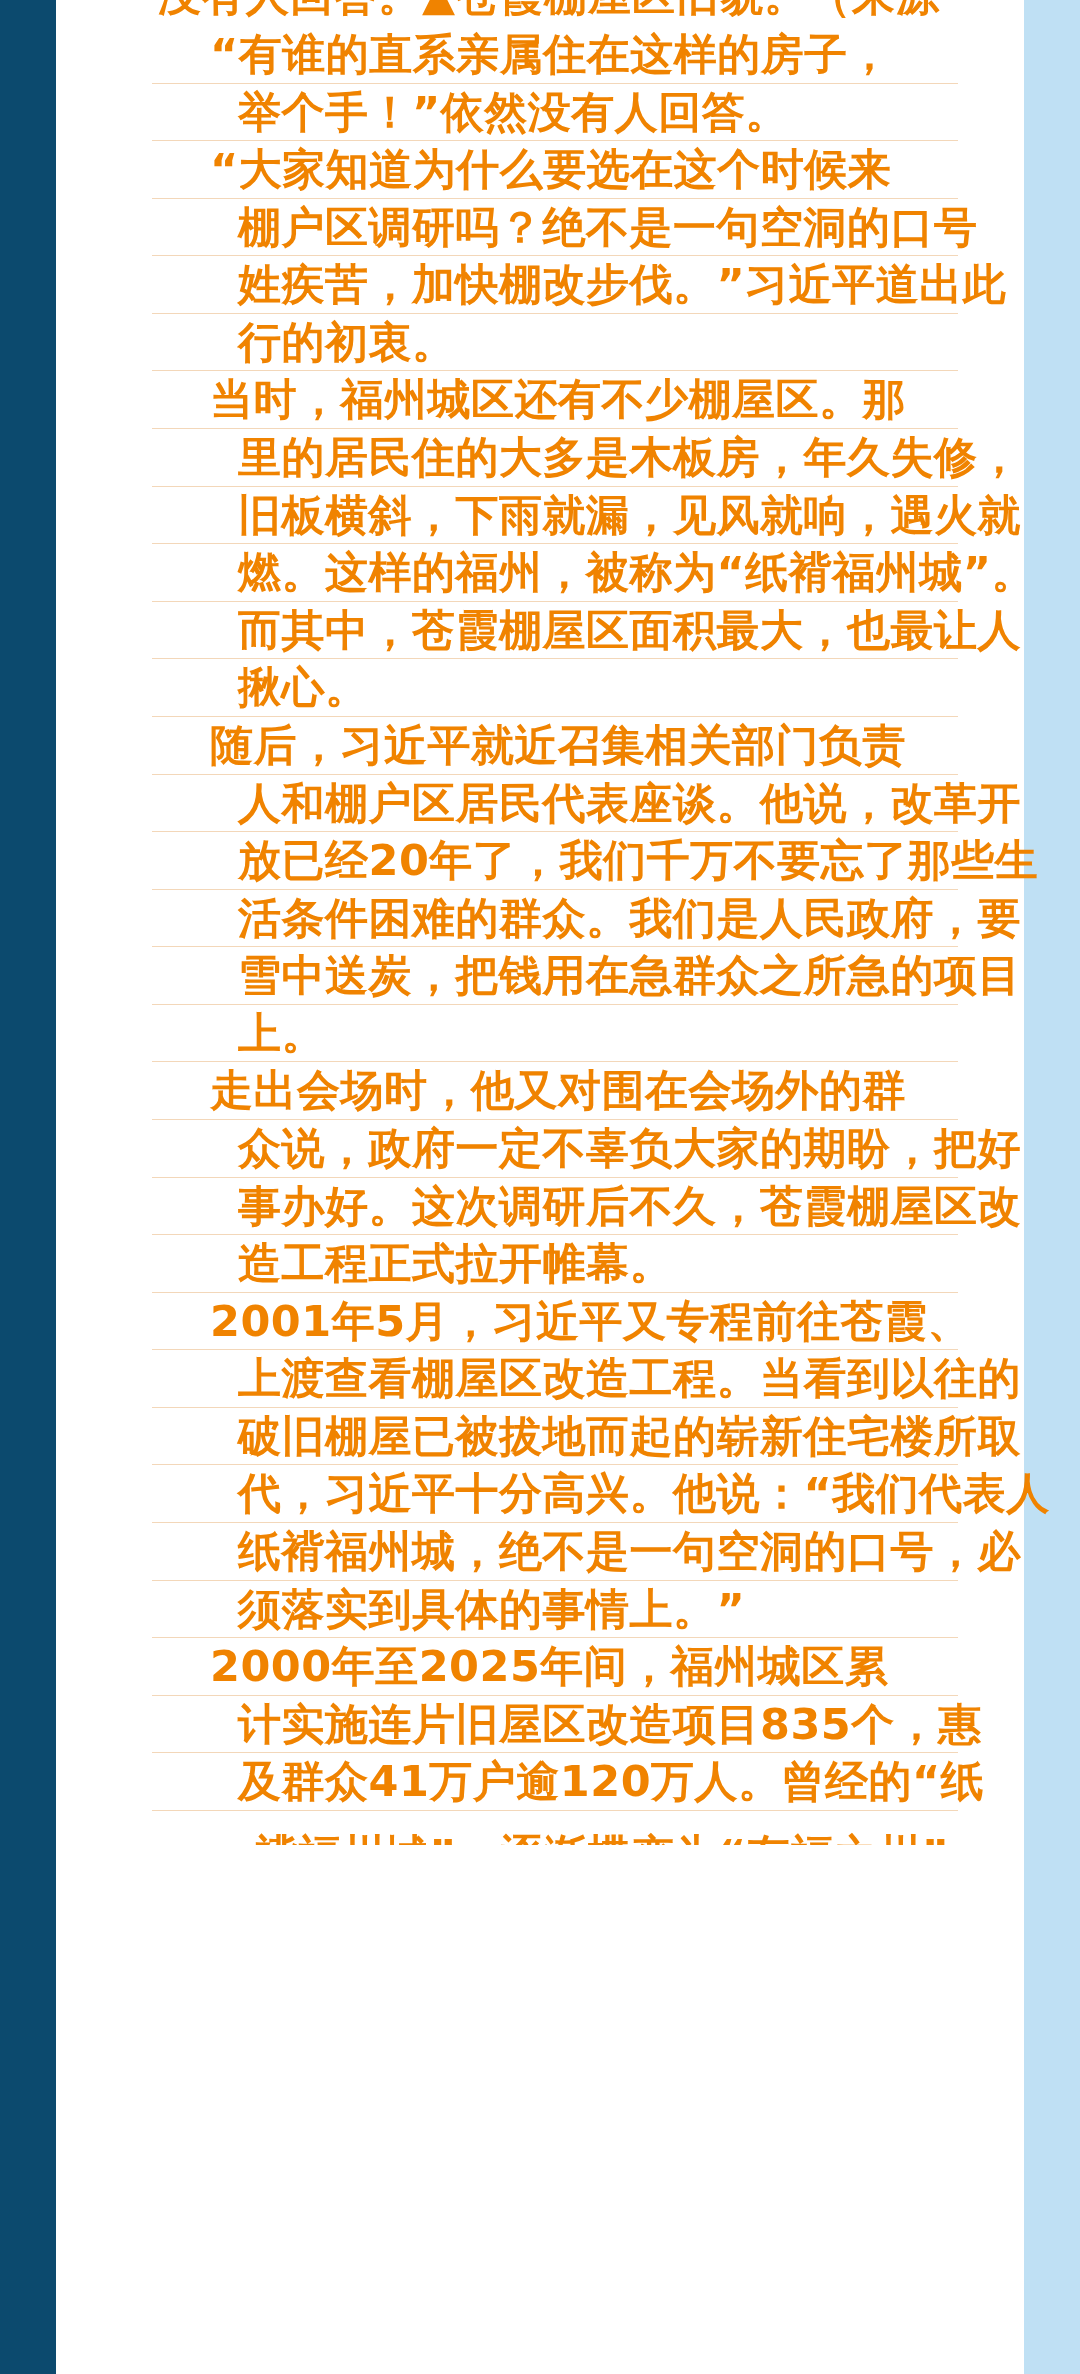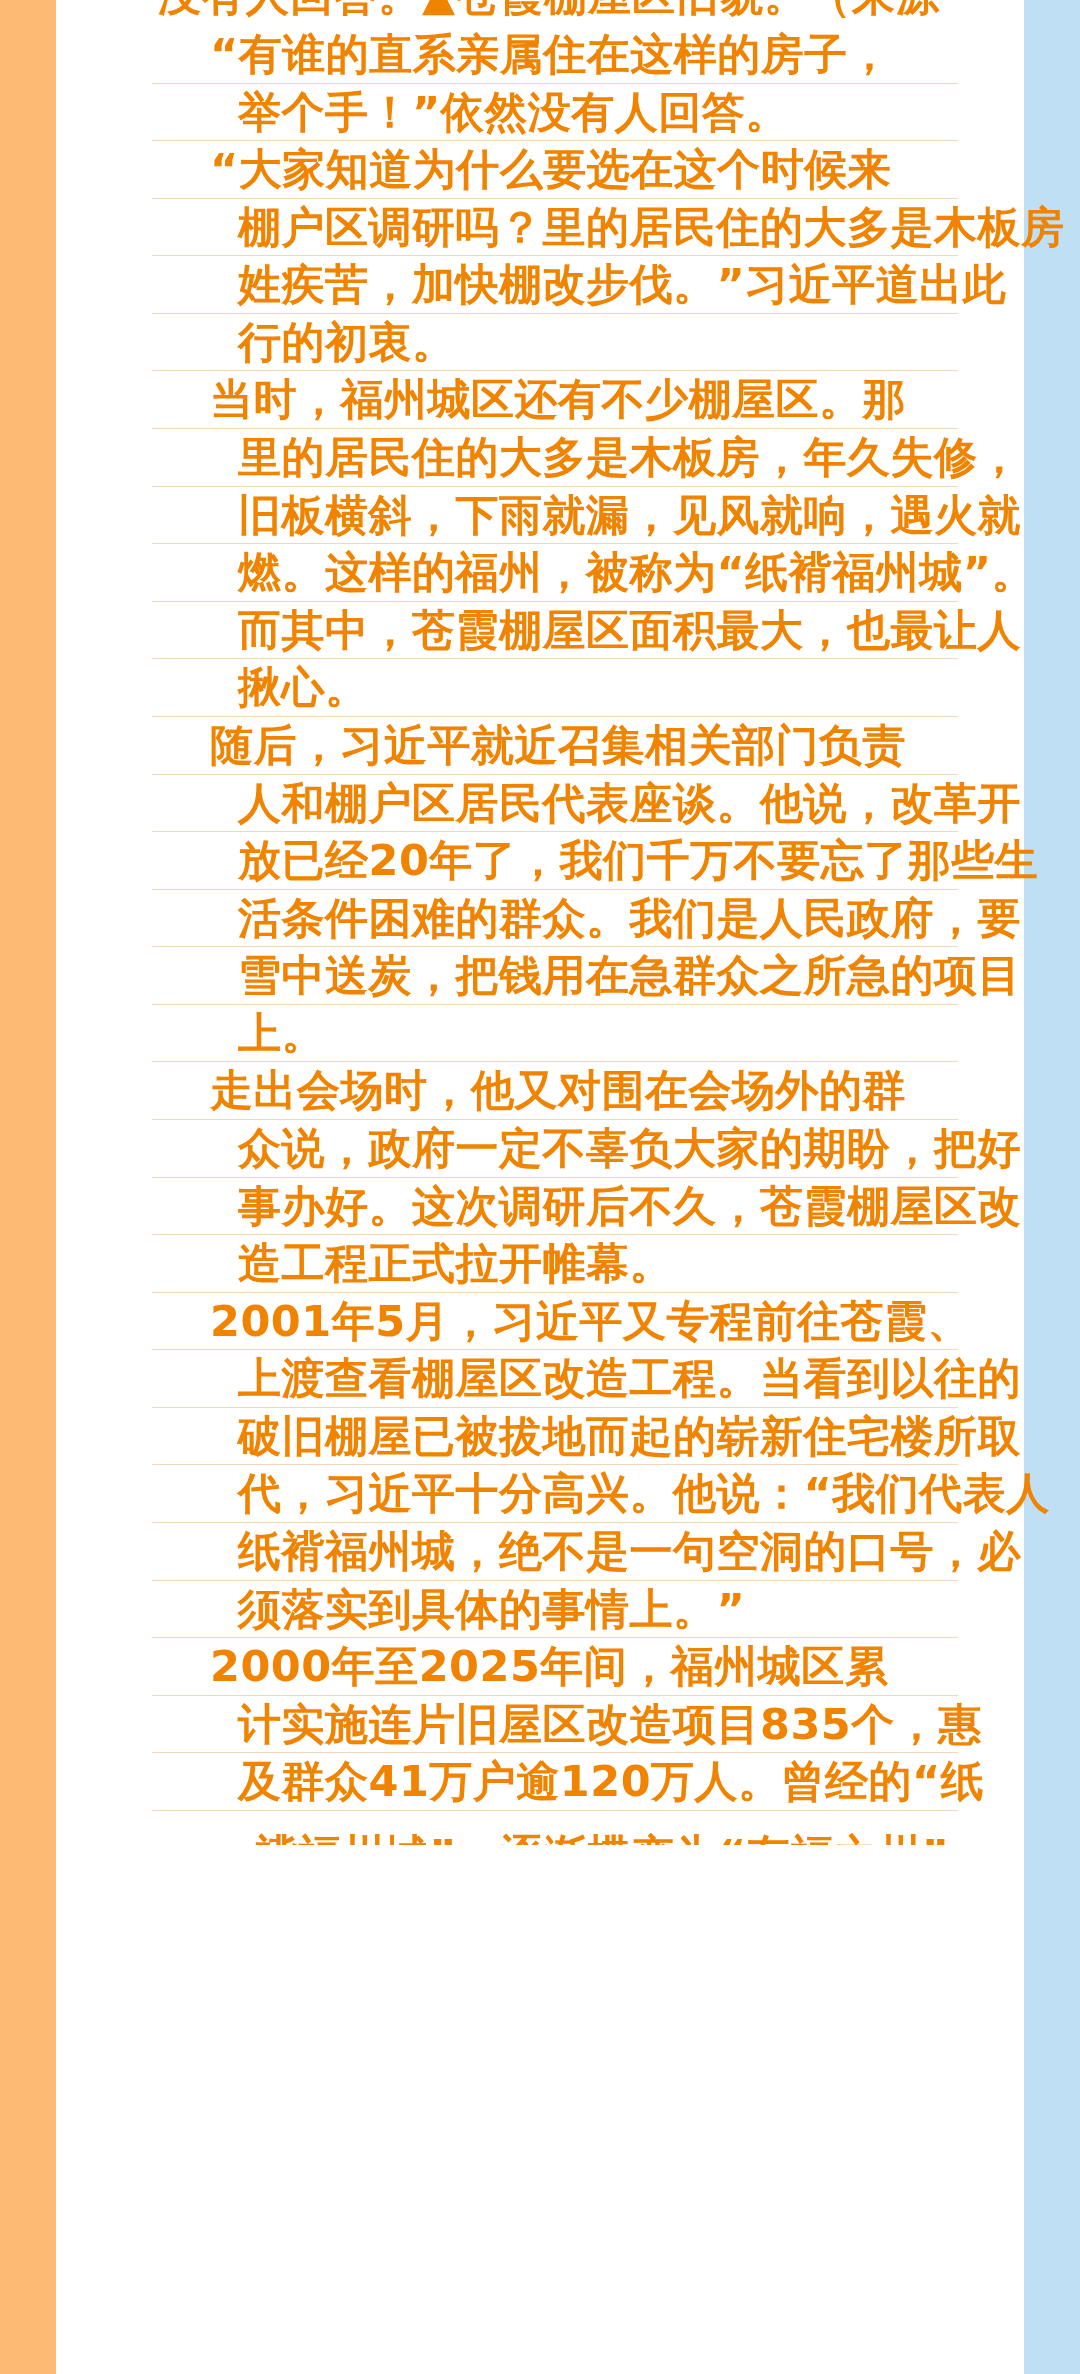--- a/index.html
+++ b/index.html
@@ -10,21 +10,21 @@
   body {
     width: 1080px;
     height: 2374px;
     font-family: "DejaVu Sans", "Liberation Sans", sans-serif;
     overflow: hidden;
   }
   .page {
     position: relative;
     width: 955px;
     height: 2374px;
-    background: #fdba74;
+    background: #0c4a6e;
   }
   
   .sheet {
     position: absolute;
     left: 56px;
     top: 0;
     width: 968px;
     height: 2374px;
     background: #ffffff;
     box-sizing: border-box;
@@ -103,21 +103,21 @@
         </div>
       </div>
 
       <p class="para">
         <span class="ln indent">“有谁的直系亲属住在这样的房子，</span>
         <span class="ln">举个手！”依然没有人回答。</span>
       </p>
 
       <p class="para">
         <span class="ln indent">“大家知道为什么要选在这个时候来</span>
-        <span class="ln">棚户区调研吗？里的居民住的大多是木板房</span>
+        <span class="ln">棚户区调研吗？绝不是一句空洞的口号</span>
         <span class="ln">姓疾苦，加快棚改步伐。”习近平道出此</span>
         <span class="ln">行的初衷。</span>
       </p>
 
       <p class="para">
         <span class="ln indent">当时，福州城区还有不少棚屋区。那</span>
         <span class="ln">里的居民住的大多是木板房，年久失修，</span>
         <span class="ln">旧板横斜，下雨就漏，见风就响，遇火就</span>
         <span class="ln">燃。这样的福州，被称为“纸褙福州城”。</span>
         <span class="ln">而其中，苍霞棚屋区面积最大，也最让人</span>

